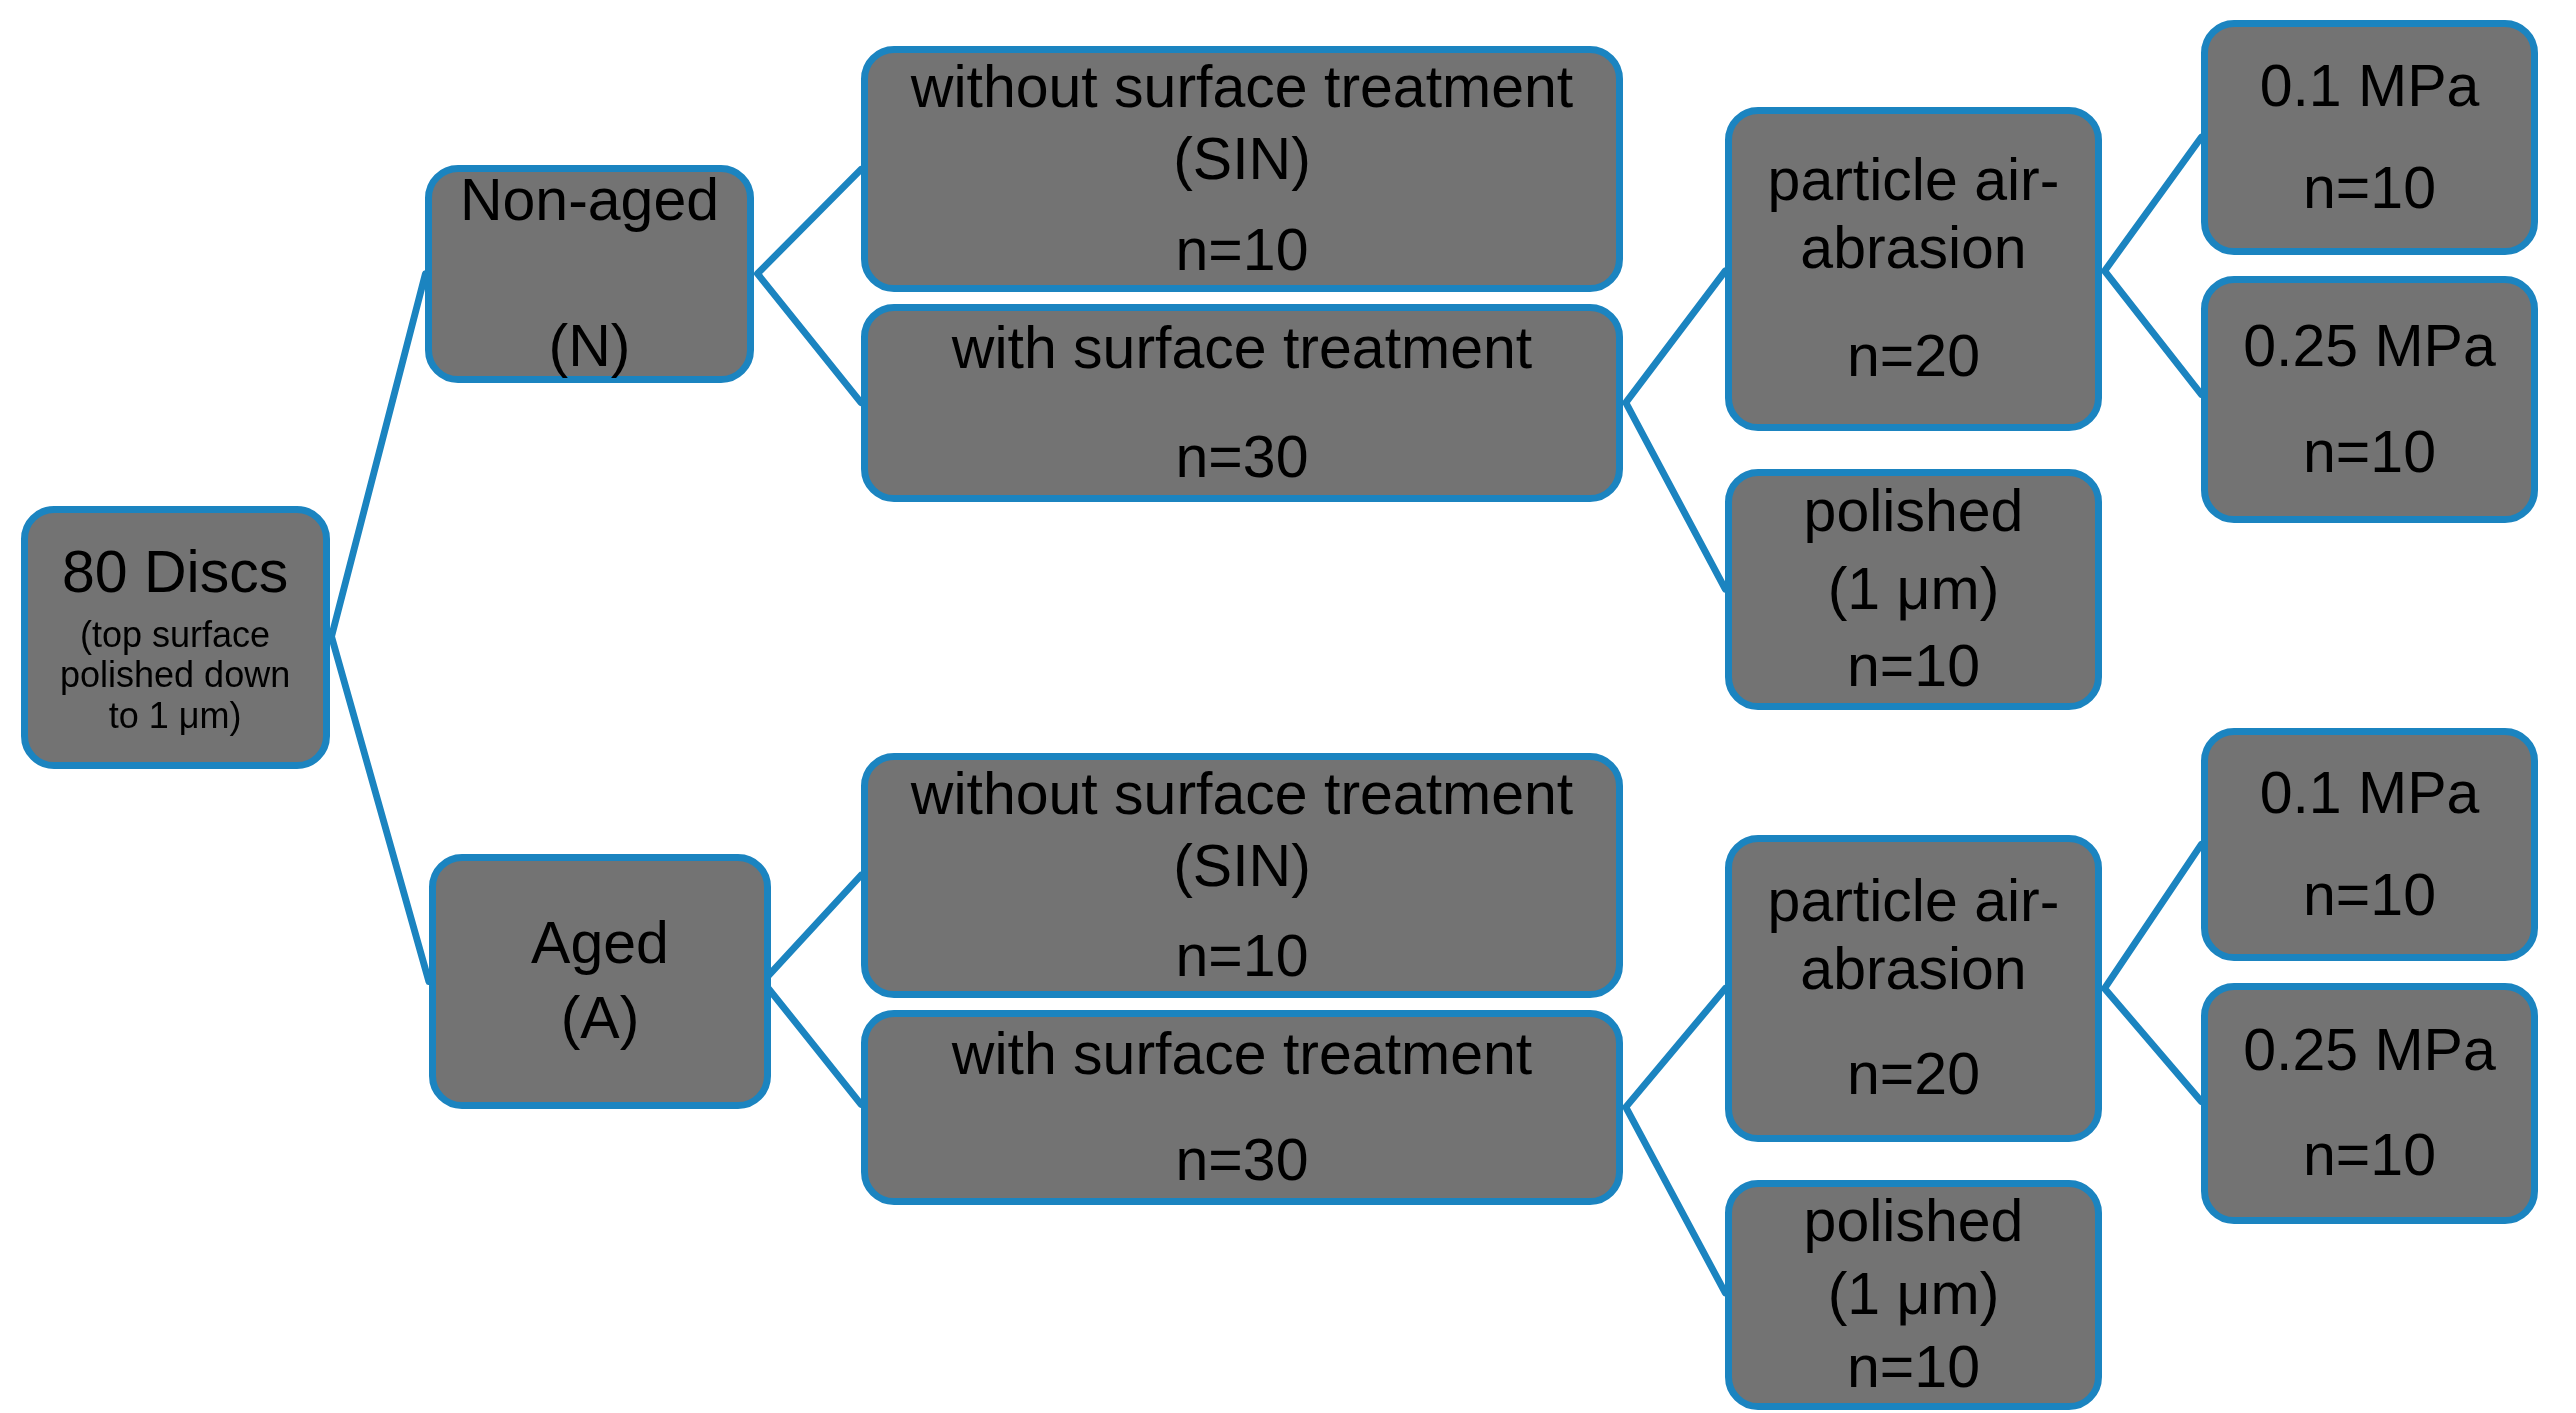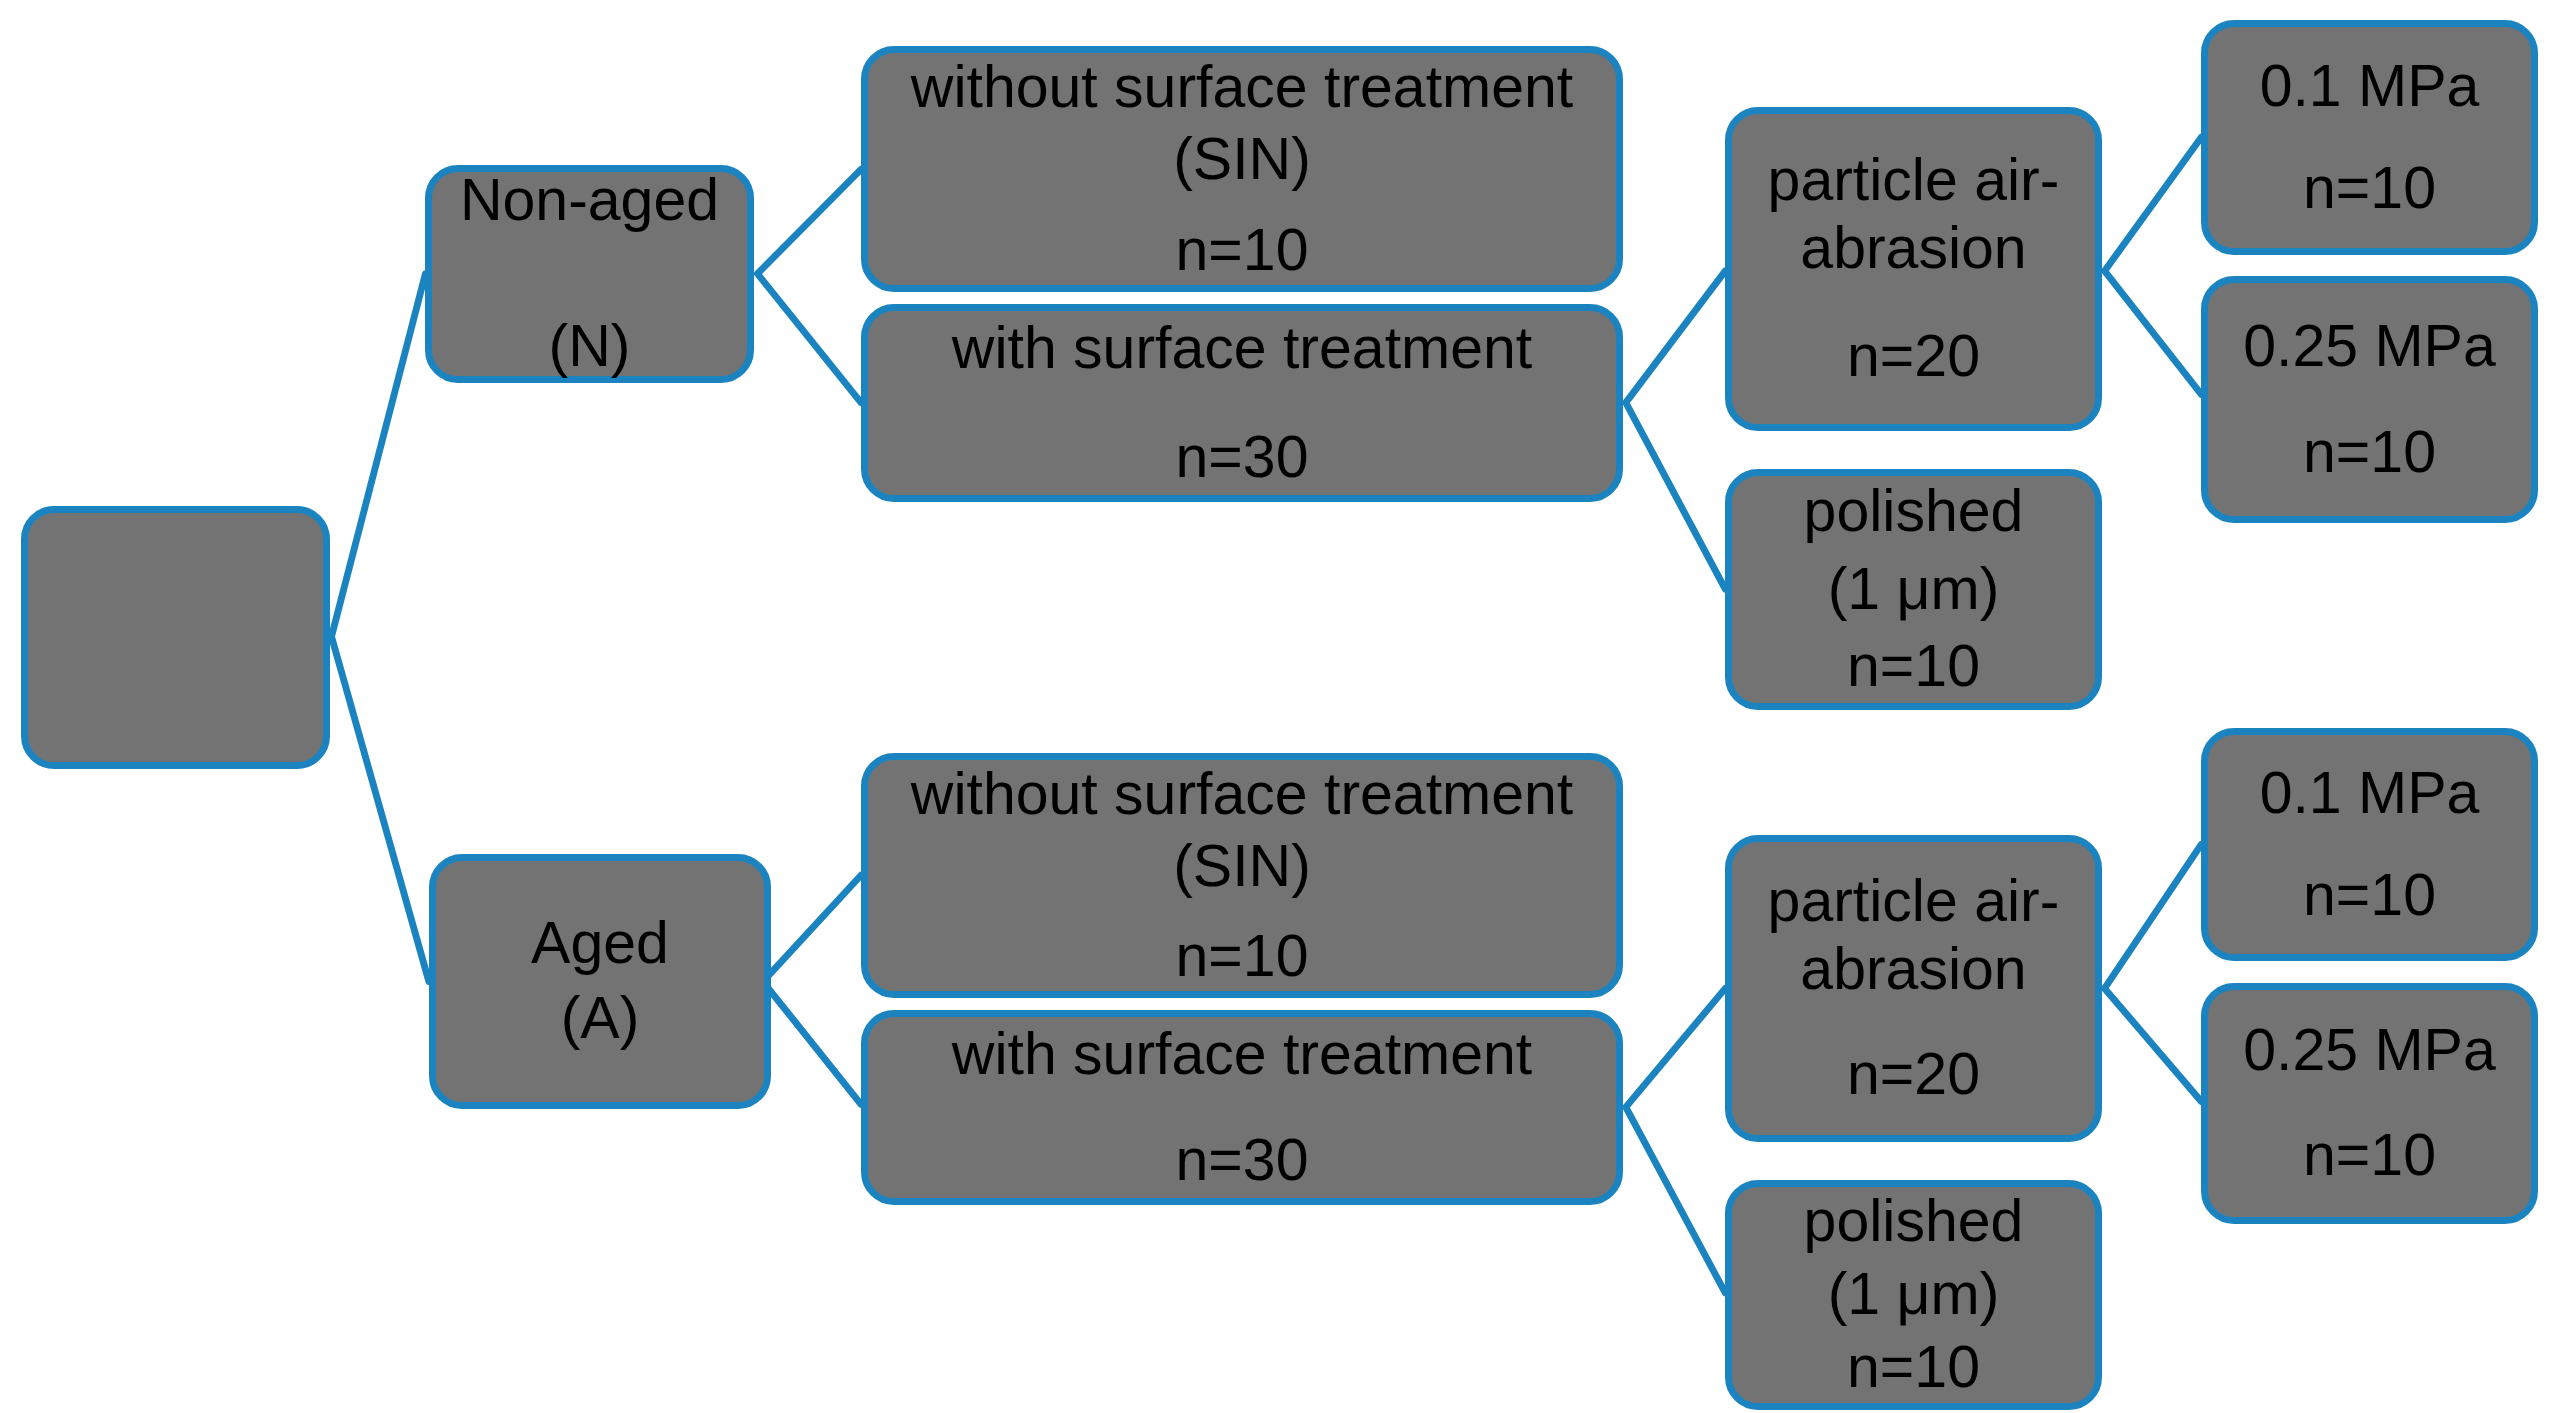--- a/index.html
+++ b/index.html
@@ -61,20 +61,22 @@
     <polyline points="620,399 483,928 625,1431"></polyline>
     <polyline points="1255,247 1104,399 1255,587"></polyline>
     <polyline points="2515,395 2370,587 2515,859"></polyline>
     <polyline points="3209,200 3068,395 3209,575"></polyline>
     <polyline points="1255,1276 1112,1431 1255,1610"></polyline>
     <polyline points="2515,1441 2370,1614 2515,1885"></polyline>
     <polyline points="3209,1231 3068,1441 3209,1606"></polyline>
   </svg>
 
   <div class="node" style="left:20.6px; top:506px; width:309px; height:263px; gap:8.2px">
+    <div class="t">80 Discs</div>
+    <div class="s" style="max-width:268px">(top surface polished down to 1 μm)</div>
   </div>
 
   <div class="node" style="left:425px; top:165px; width:329px; height:218px; gap:78px">
     <div class="t">Non-aged</div>
     <div class="t">(N)</div>
   </div>
 
   <div class="node" style="left:861px; top:46px; width:762px; height:246px; gap:4.1px">
     <div class="t">without surface treatment</div>
     <div class="t">(SIN)</div>

